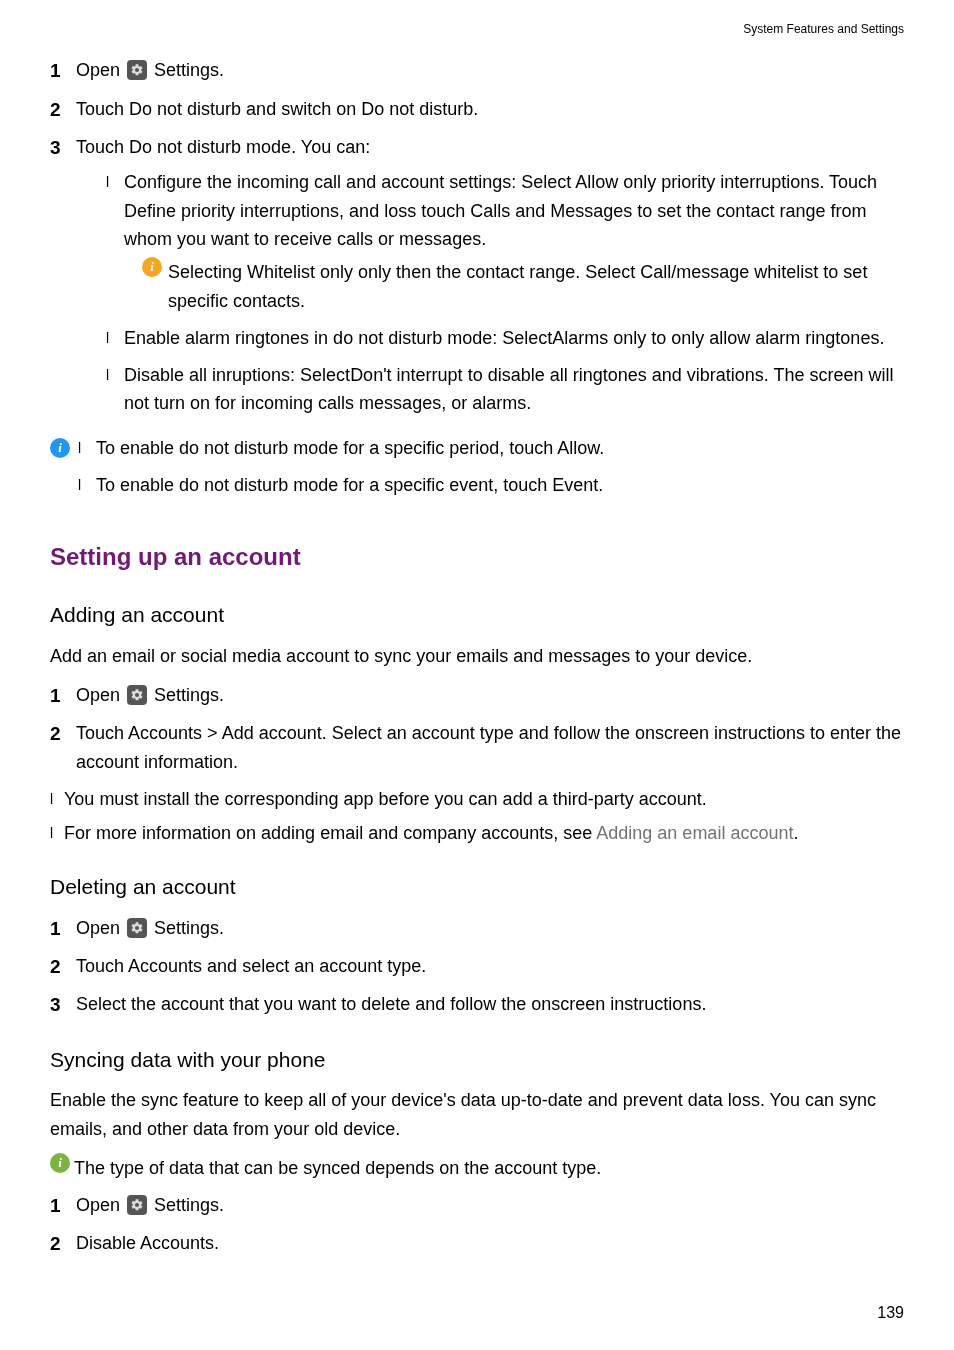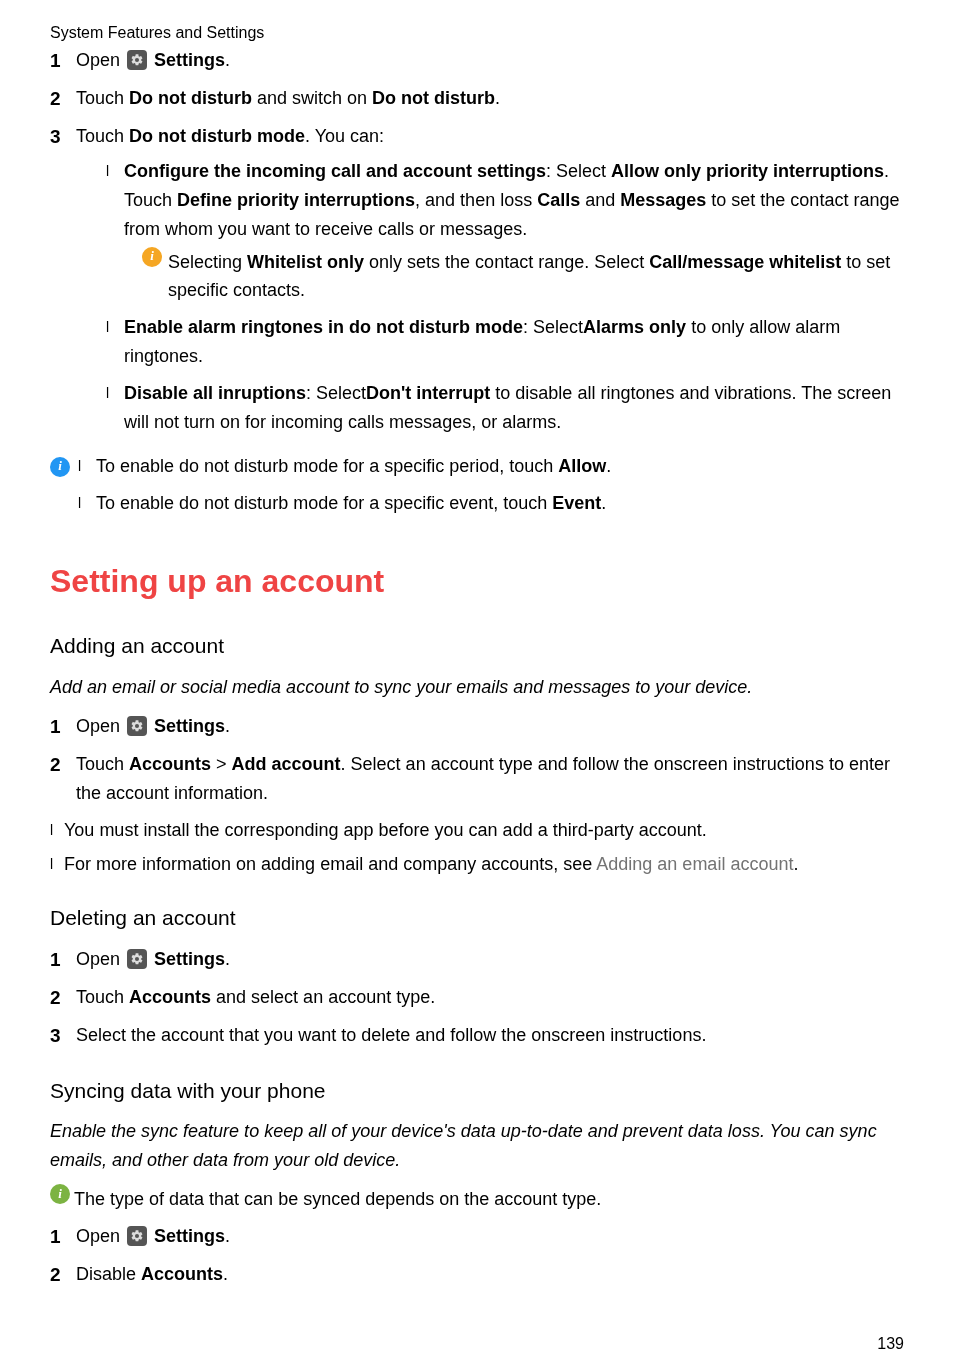--- a/index.html
+++ b/index.html
@@ -6,22 +6,23 @@
   body {
     font-family: Arial, Helvetica, sans-serif;
     font-size: 18px;
     color: #000;
     background: #fff;
     width: 954px;
     padding: 20px 50px 40px 50px;
     line-height: 1.6;
   }
   .header-right {
-    font-size: 16px;
-    margin-bottom: 0;
+    text-align: right;
+    font-size: 12px;
+    margin-bottom: 17px;
   }
   .ol-item {
     display: flex;
     align-items: flex-start;
     margin-bottom: 8px;
   }
   .ol-num {
     font-weight: bold;
     font-size: 19px;
     width: 26px;
@@ -59,21 +60,21 @@
   .info-orange { background: #f5a623; }
   .info-blue { background: #2196f3; }
   .info-green { background: #7cb342; }
   .info-icon span {
     color: #fff;
     font-style: italic;
     font-family: Georgia, serif;
     font-weight: bold;
     font-size: 13px;
   }
-  b { font-weight: bold; margin-top: 24px; }
+  b { font-weight: normal; margin-top: 24px; }
   .sub-ul {
     margin-left: 30px;
     margin-top: 6px;
   }
   .ul-item {
     display: flex;
     align-items: flex-start;
     margin-bottom: 8px;
   }
   .bullet {
@@ -97,33 +98,33 @@
     display: flex;
     align-items: flex-start;
     margin-bottom: 4px;
   }
   .info-list-icon-col {
     width: 28px;
     flex-shrink: 0;
   }
   .info-list-items { flex: 1; }
   h1.section {
-    color: #ef4444;
-    font-size: 32px;
+    color: #701a75;
+    font-size: 24px;
     font-weight: bold;
     margin-top: 30px;
     margin-bottom: 20px;
   }
   h2.subsection {
     font-size: 21px;
     font-weight: normal;
     margin-top: 22px;
     margin-bottom: 10px;
   }
-  p.body { margin-bottom: 10px; font-style: italic; }
+  p.body { margin-bottom: 10px; }
   .plain-ul-item {
     display: flex;
     align-items: flex-start;
     margin-bottom: 6px;
   }
   .plain-ul-item .bullet {
     width: 14px;
     line-height: 28px;
   }
   a.link { color: #737373; text-decoration: none; }
@@ -167,27 +168,27 @@
 <div class="ol-item">
   <div class="ol-num">3</div>
   <div class="ol-content">
     <span>Touch </span><b>Do not disturb mode</b><span>. You can:</span>
 
     <div class="sub-ul">
 
       <div class="ul-item">
         <div class="bullet">l</div>
         <div class="ul-content">
-          <b>Configure the incoming call and account settings</b><span>: Select </span><b>Allow only priority interruptions</b><span>. Touch </span><b>Define priority interruptions</b><span>, and then loss </span><b>Calls</b><span> and </span><b>Messages</b><span> to set the contact range from whom you want to receive calls or messages.</span>
+          <b>Configure the incoming call and account settings</b><span>: Select </span><b>Allow only priority interruptions</b><span>. Touch </span><b>Define priority interruptions</b><span>, and loss touch </span><b>Calls</b><span> and </span><b>Messages</b><span> to set the contact range from whom you want to receive calls or messages.</span>
           <div class="nested-info">
             <span class="info-icon info-orange">
                 <span>i</span>
               </span>
             <div class="nested-info-content">
-              <span>Selecting </span><b>Whitelist only</b><span> only sets the contact range. Select </span><b>Call/message whitelist</b><span> to set specific contacts.</span>
+              <span>Selecting </span><b>Whitelist only</b><span> only then the contact range. Select </span><b>Call/message whitelist</b><span> to set specific contacts.</span>
             </div>
           </div>
         </div>
       </div>
 
       <div class="ul-item">
         <div class="bullet">l</div>
         <div class="ul-content">
           <b>Enable alarm ringtones in do not disturb mode</b><span>: Select</span><b>Alarms only</b><span> to only allow alarm ringtones.</span>
         </div>

